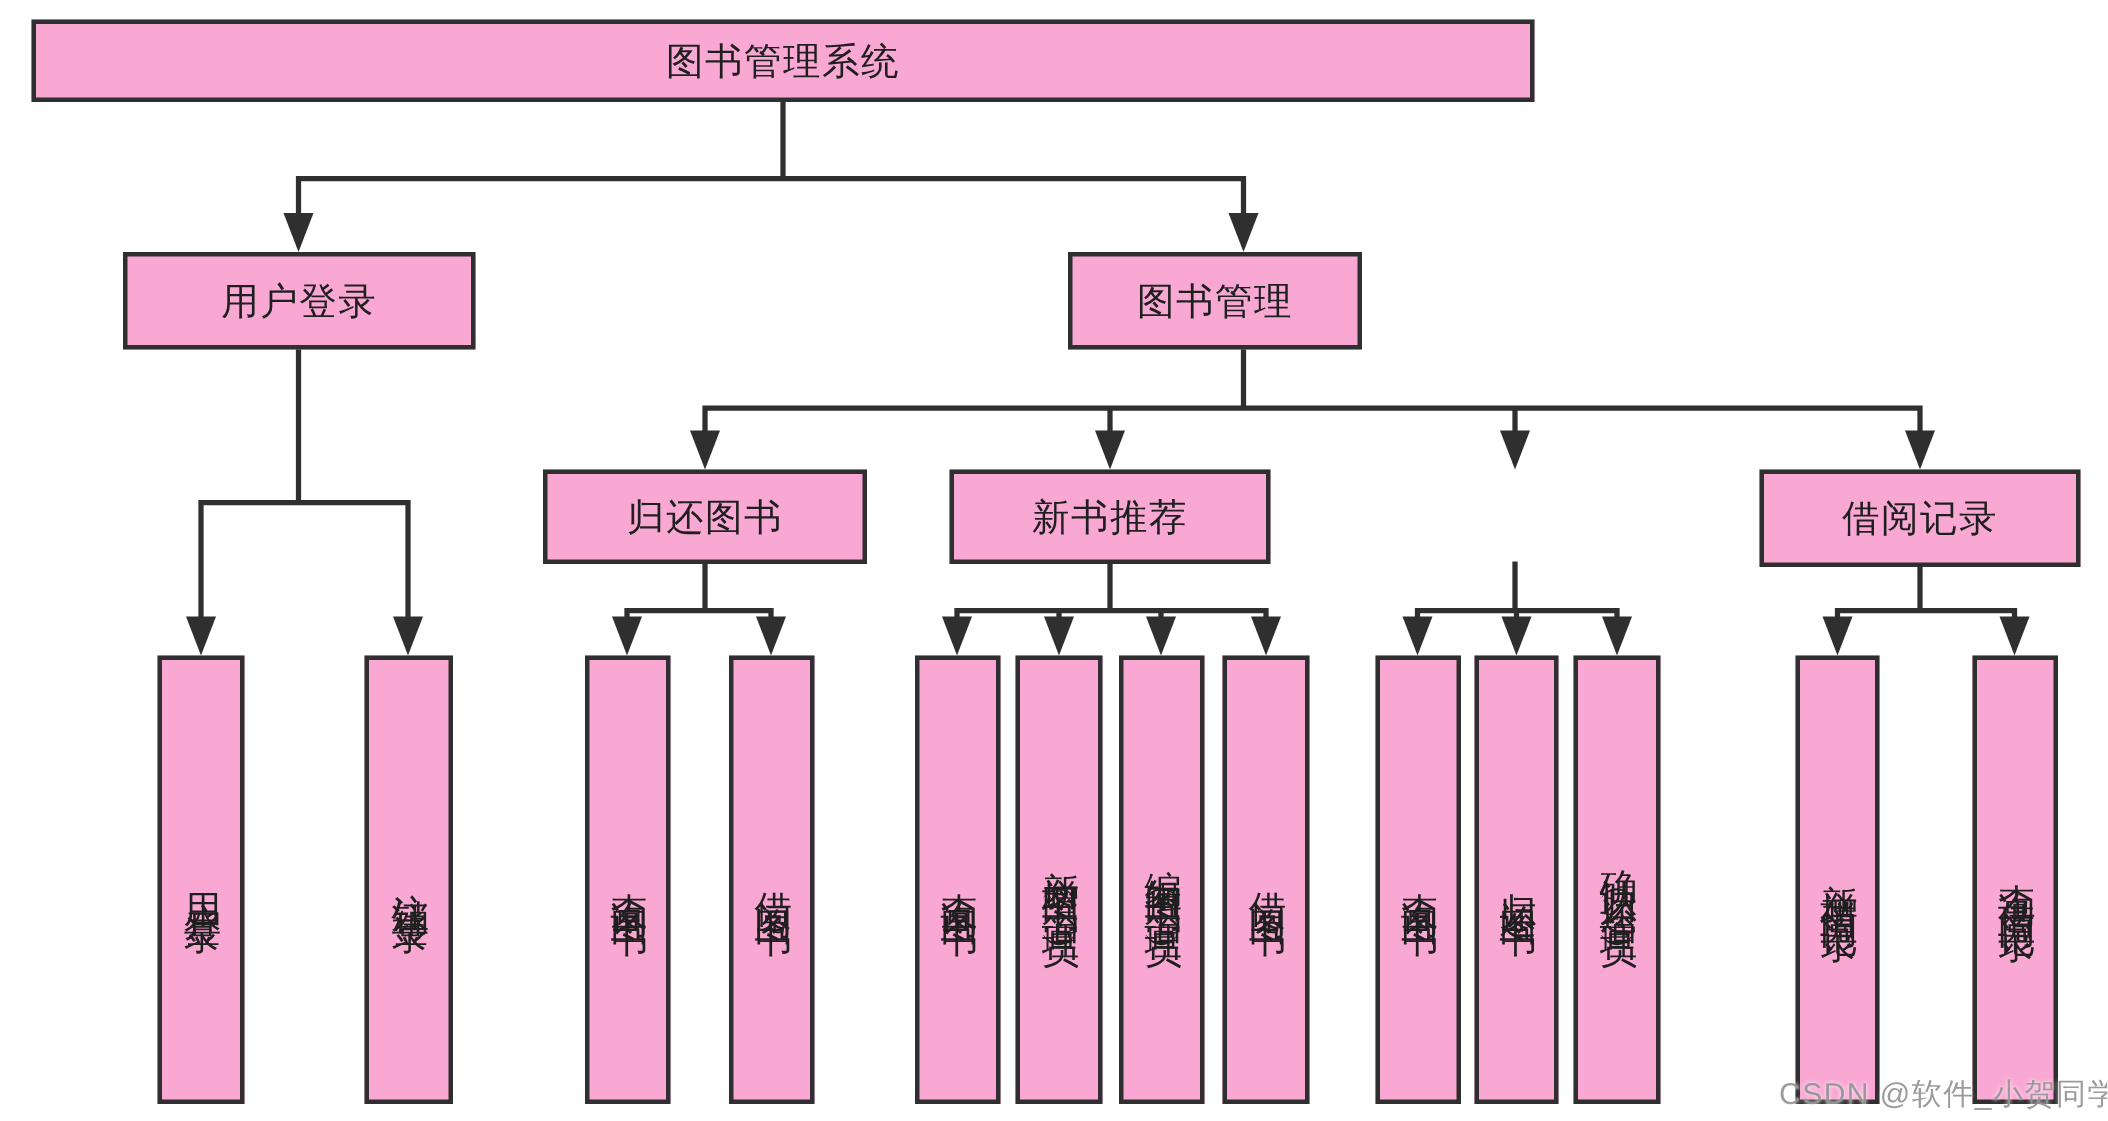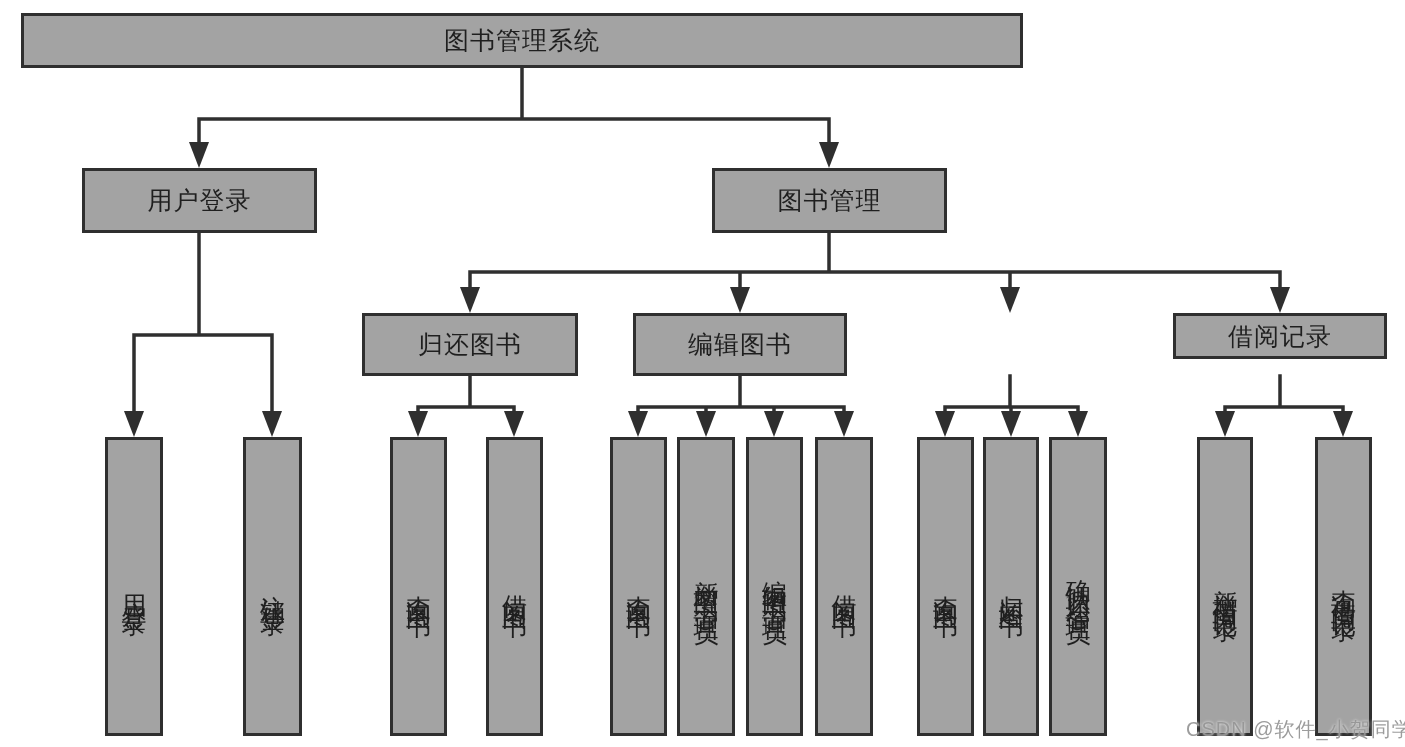--- a/index.html
+++ b/index.html
@@ -22,21 +22,21 @@
   .connector-layer path{
     fill:none;stroke:var(--line);stroke-width:3.5;stroke-linecap:square;
   }
   .connector-layer polygon{
     fill:var(--line);stroke:none;
   }
   .node{
     position:absolute;
     box-sizing:border-box;
     border:3px solid var(--line);
-    background:#a3a3a3;
+    background:#f9a8d4;
     color:var(--text);
     display:flex;
     align-items:center;
     justify-content:center;
     font-size:25px;
     letter-spacing:1px;
     text-align:left;
     white-space:nowrap;
   }
   .node.v{
@@ -108,25 +108,25 @@
     <g>
       <path d="M1280 376 V407 M1225 407 H1343 M1225 407 V414 M1343 407 V414"></path>
       <polygon points="1215,411 1235,411 1225,437"></polygon>
       <polygon points="1333,411 1353,411 1343,437"></polygon>
     </g>
   </svg>
 
   <div class="node" style="left:21px;top:13px;width:1002px;height:55px">图书管理系统</div>
 
   <div class="node" style="left:82px;top:168px;width:235px;height:65px">用户登录</div>
-  <div class="node" style="left:712px;top:168px;width:235px;height:65px">图书管理</div>
+  <div class="node" style="left:712px;top:168px;width:196px;height:65px">图书管理</div>
 
   <div class="node" style="left:362px;top:313px;width:216px;height:63px">归还图书</div>
-  <div class="node" style="left:633px;top:313px;width:214px;height:63px">编辑图书</div>
-  <div class="node" style="left:1173px;top:313px;width:214px;height:46px">借阅记录</div>
+  <div class="node" style="left:633px;top:313px;width:214px;height:63px">新书推荐</div>
+  <div class="node" style="left:1173px;top:313px;width:214px;height:65px">借阅记录</div>
 
   <div class="node v" style="left:105px;top:437px;width:58px;height:299px">用户登录</div>
   <div class="node v" style="left:243px;top:437px;width:59px;height:299px">注销登录</div>
 
   <div class="node v" style="left:390px;top:437px;width:57px;height:299px">查询图书</div>
   <div class="node v" style="left:486px;top:437px;width:57px;height:299px">借阅图书</div>
 
   <div class="node v" style="left:610px;top:437px;width:57px;height:299px">查询图书</div>
   <div class="node v" style="left:677px;top:437px;width:58px;height:299px">新增图书（管理员）</div>
   <div class="node v" style="left:746px;top:437px;width:57px;height:299px">编辑图书（管理员）</div>

